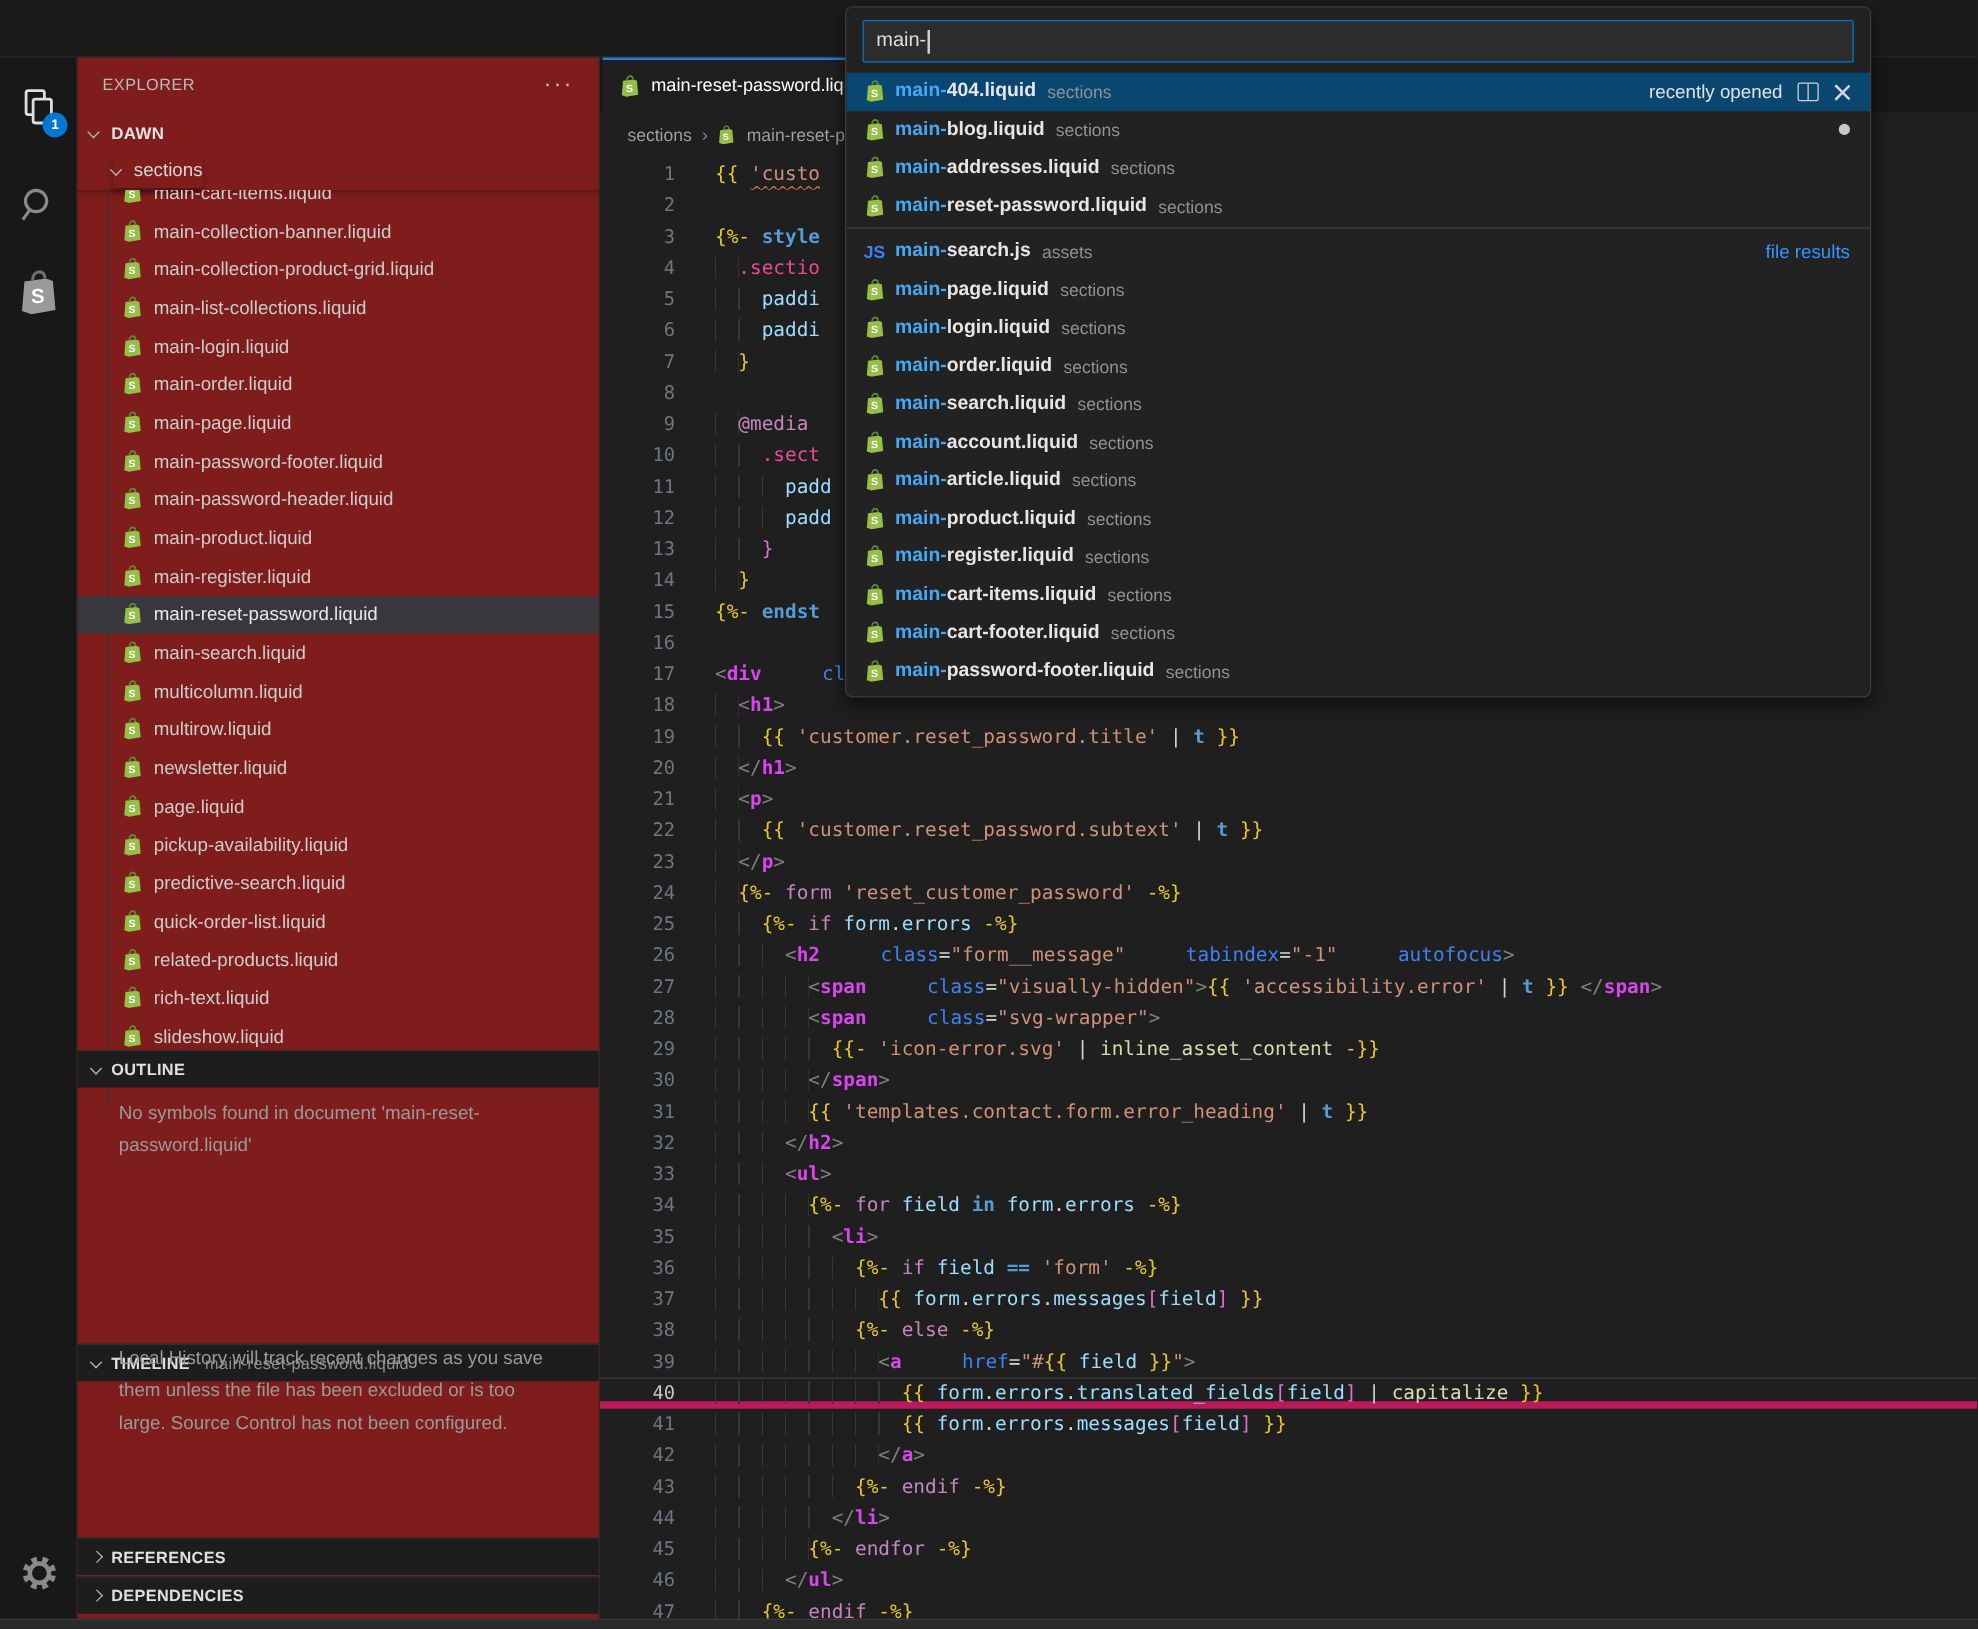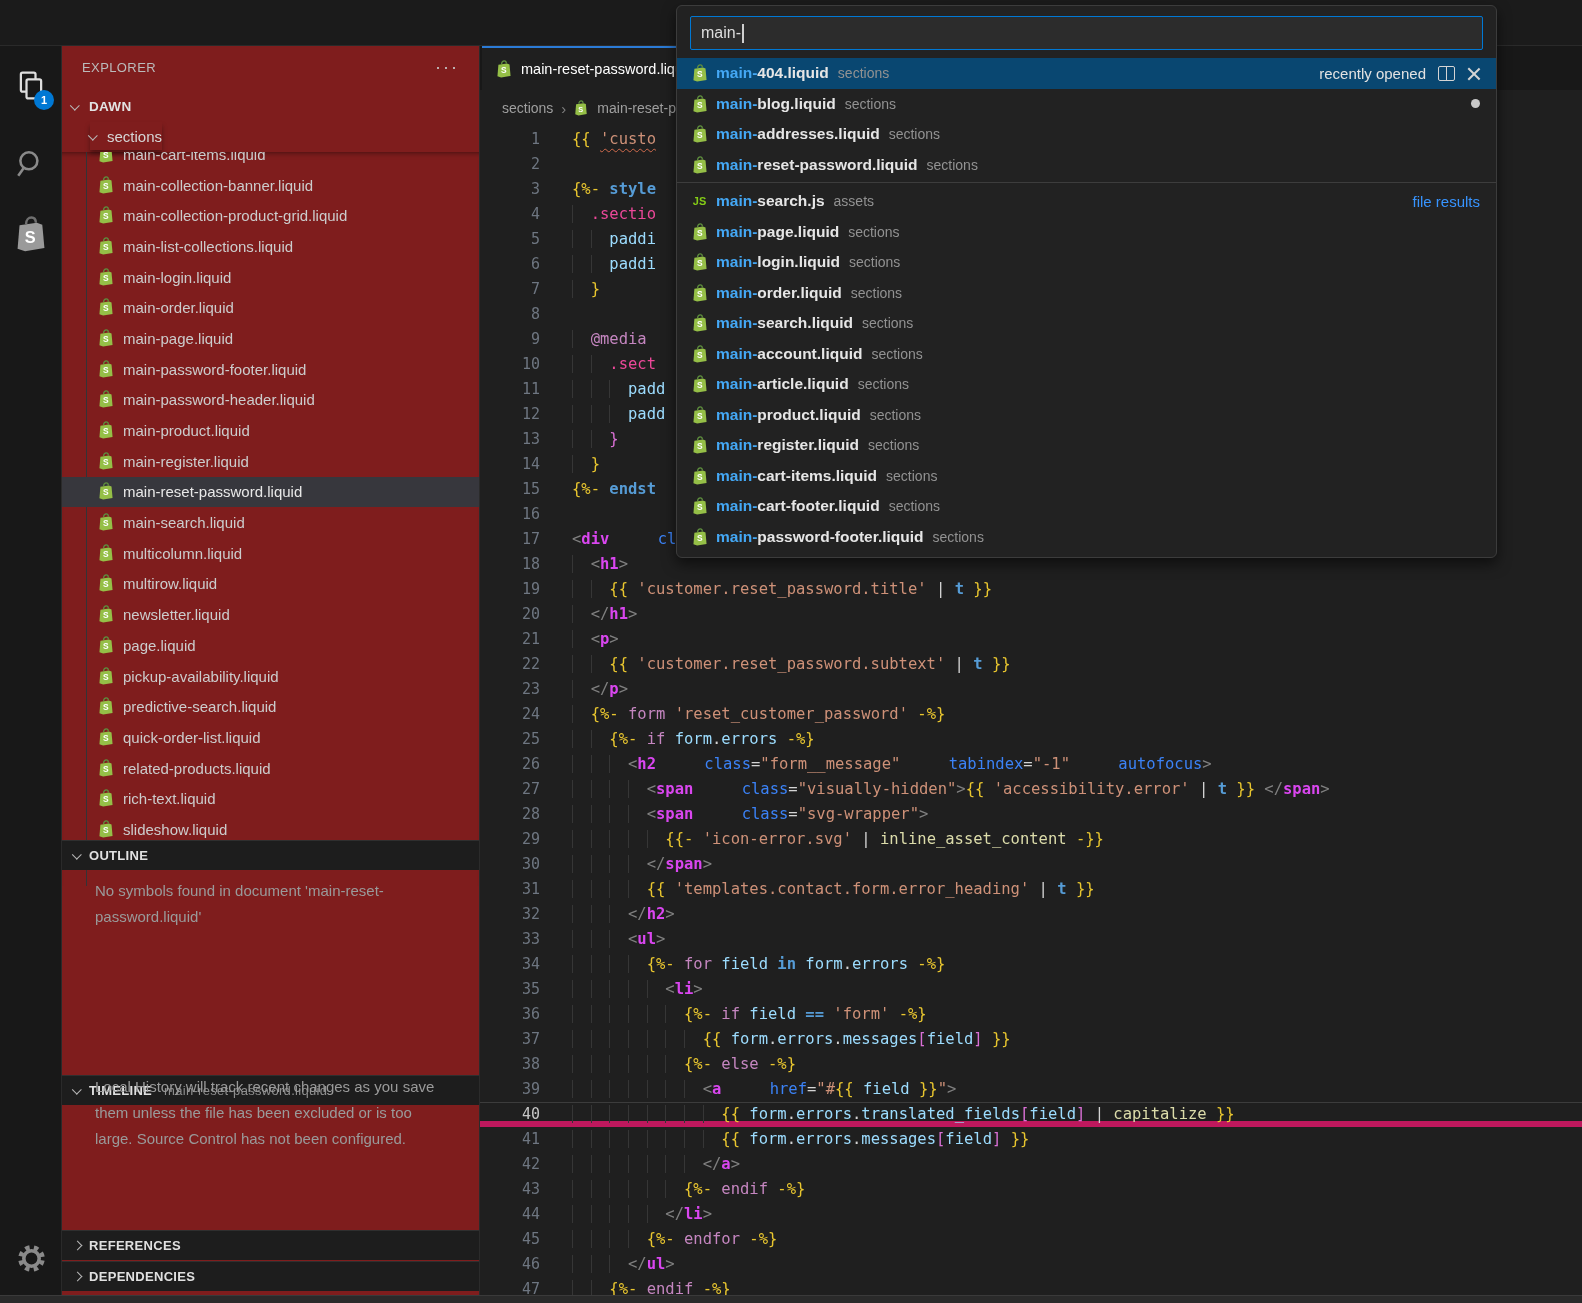--- a/index.html
+++ b/index.html
@@ -79,21 +79,21 @@
   .qo-row .grp { color:#e2e2e2; font-size:15px; margin-right:12px; }
   .qo-row .lnk { color:#3794ff; font-size:15px; }
   .spliticon { width:17px; height:15px; border:1.4px solid #d4d4d4; border-radius:2px; position:relative; margin-right:12px; }
   .spliticon::after { content:""; position:absolute; left:7px; top:0; bottom:0; width:1.4px; background:#d4d4d4; }
   .xicon { position:relative; width:13px; height:13px; }
   .xicon::before,.xicon::after { content:""; position:absolute; left:6px; top:-1px; width:1.6px; height:16px; background:#d4d4d4; }
   .xicon::before { transform:rotate(45deg); }
   .xicon::after { transform:rotate(-45deg); }
   .dot { width:9px; height:9px; border-radius:50%; background:#c8c8c8; }
   .qo-sep { height:1px; background:#3d3d3d; margin:2px 0 3px 0; }
-  .jsicon { color:#84cc16; font-weight:bold; font-size:11px; width:17px; flex:none; text-align:center; }
+  .jsicon { color:#3b82f6; font-weight:bold; font-size:14px; width:17px; flex:none; text-align:center; }
   .qicon { width:17px; flex:none; margin-right:8px; display:flex; justify-content:center; }
 
   .footer-strip { position:absolute; left:0; top:1295px; width:1582px; height:8px; background:#2a2a2a; border-top:1px solid #3a3a3a; }
 </style>
 </head>
 <body>
 
 <div id="app">
 
   <div class="titlebar"></div>

